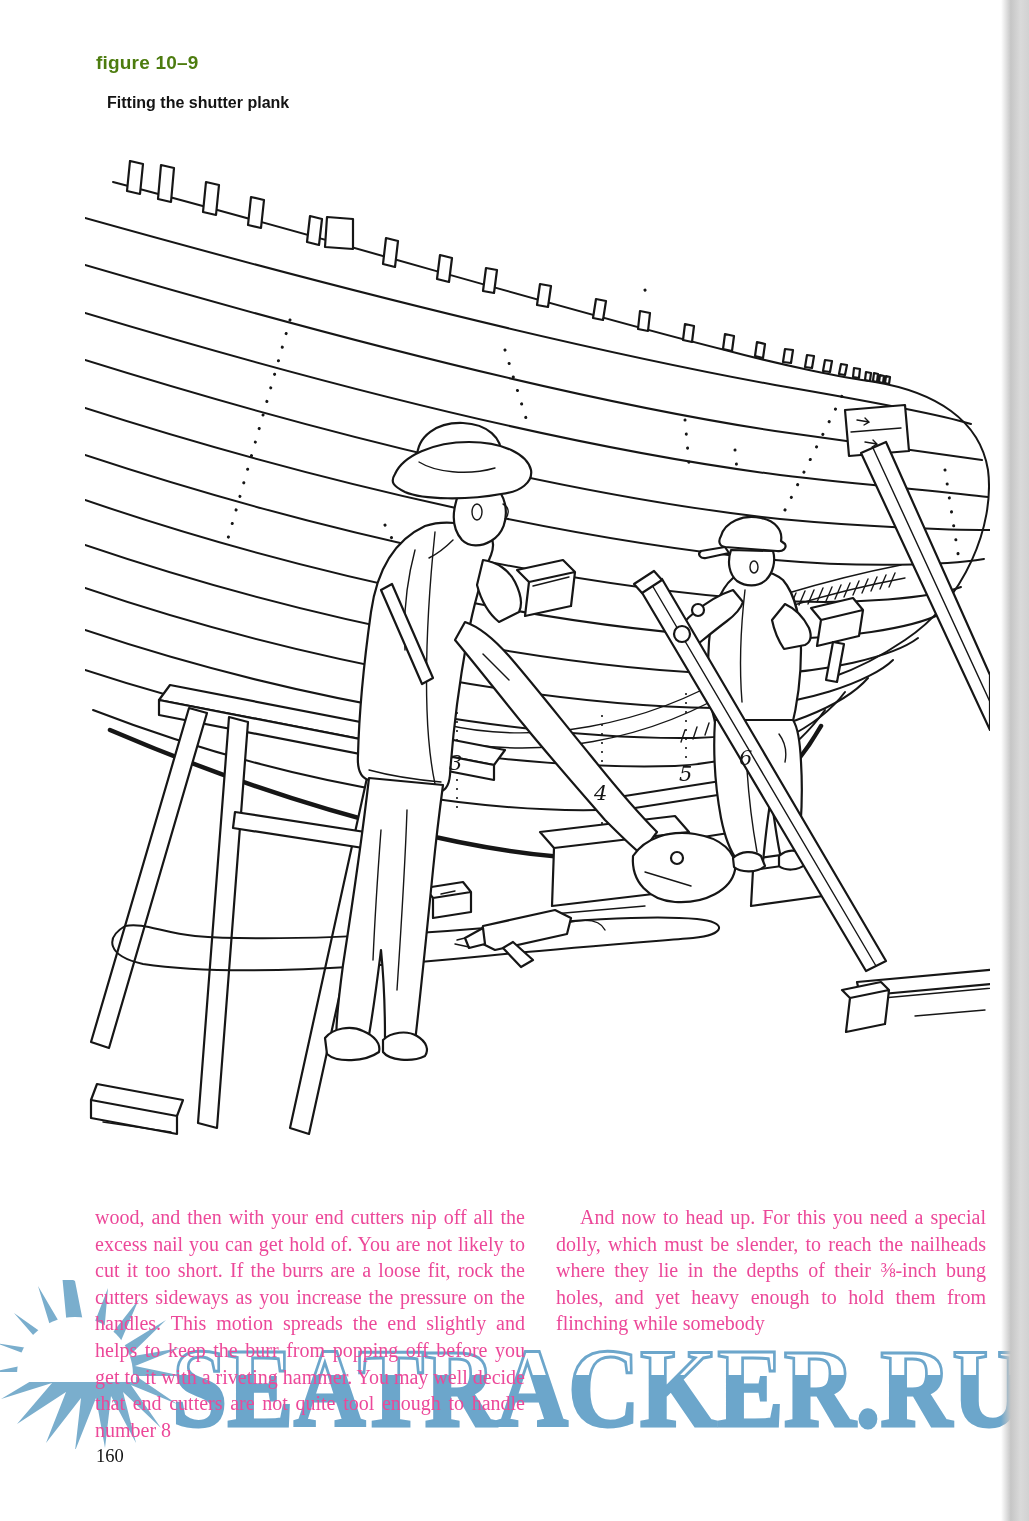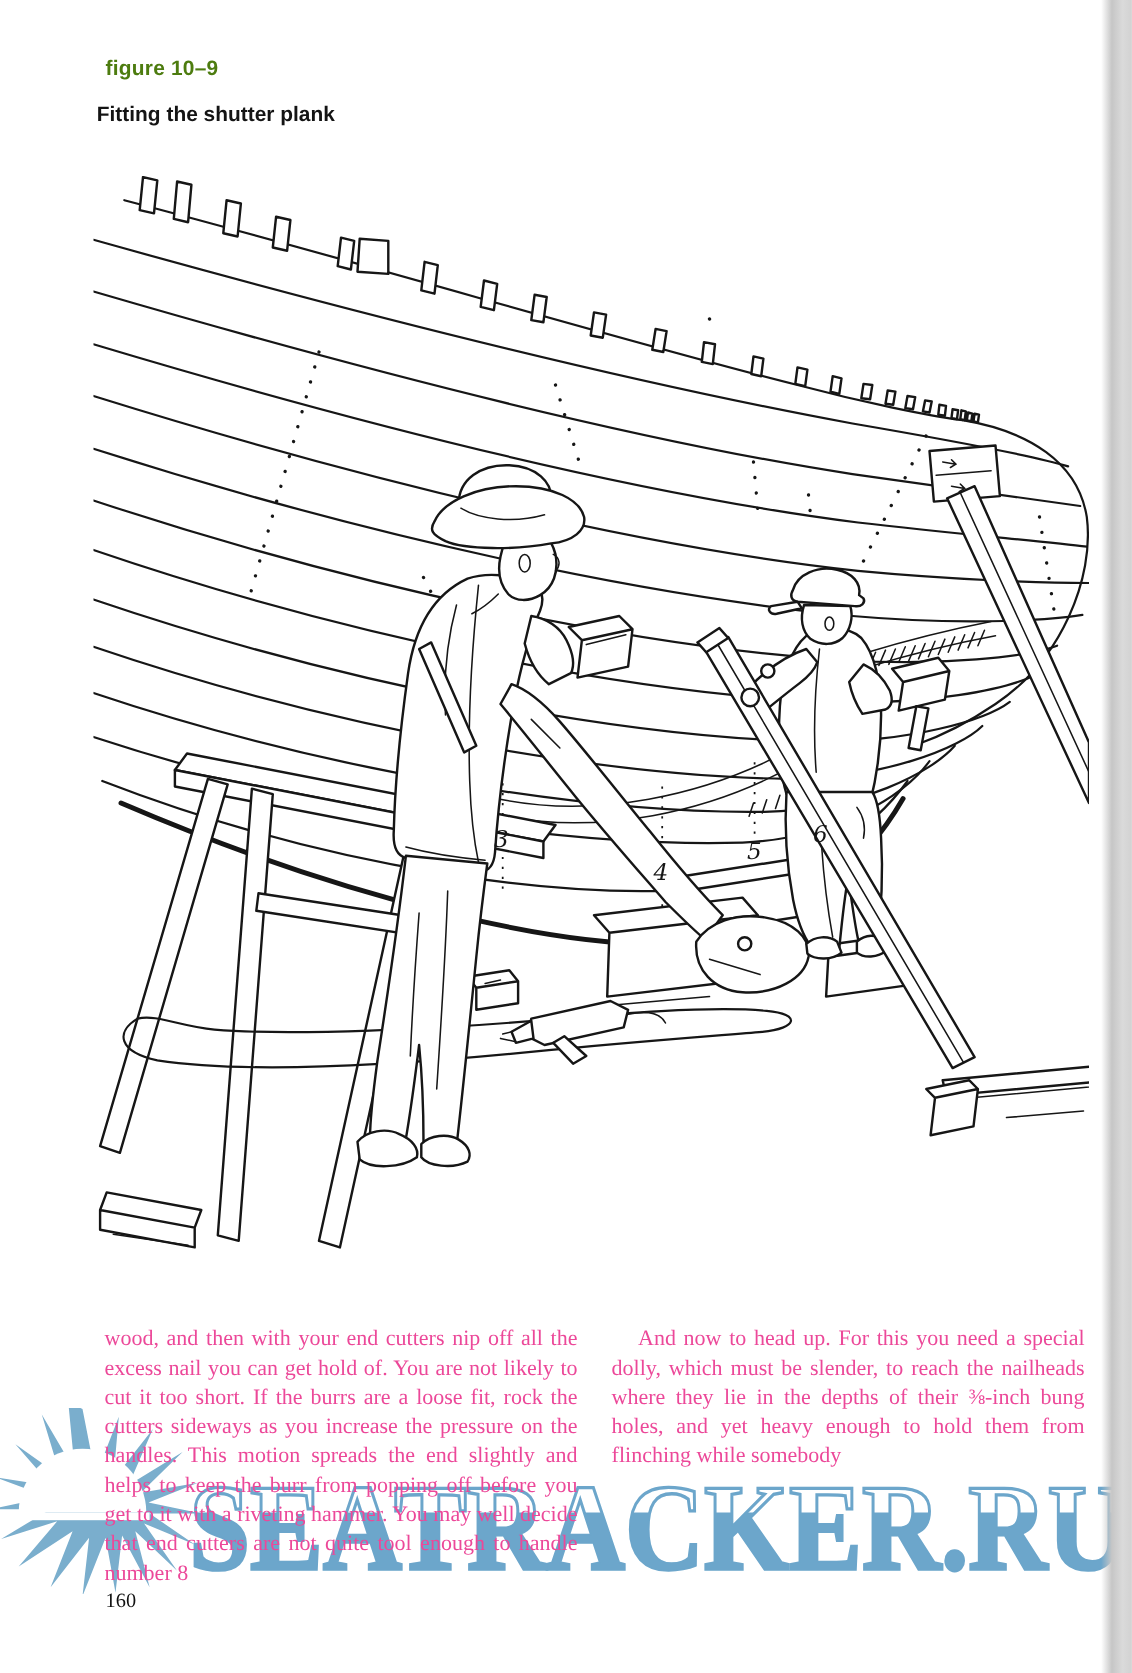--- a/index.html
+++ b/index.html
@@ -6,23 +6,23 @@
   body{
     width:1029px;height:1521px;position:relative;background:#ffffff;
     font-family:"Liberation Serif",serif;color:#1b1b1b;overflow:hidden;
   }
   .fig-head{
     position:absolute;left:96px;top:52px;
     font-family:"Liberation Sans",sans-serif;font-weight:bold;
     font-size:19px;letter-spacing:.2px;color:#4d7c0f;
   }
   .fig-caption{
-    position:absolute;left:88px;top:94px;
+    position:absolute;left:107px;top:94px;
     font-family:"Liberation Sans",sans-serif;font-weight:bold;
-    font-size:19px;color:#141414;
+    font-size:16px;color:#141414;
   }
   .illus{position:absolute;left:85px;top:160px;width:905px;height:1000px;}
   .illus svg{display:block;width:905px;height:1000px;}
   .col{
     position:absolute;top:1204px;width:430px;
     font-size:20px;line-height:26.6px;text-align:justify;color:#ec4899;
   }
   .col-left{left:95px;}
   .col-right{left:556px;}
   .col p{margin:0;}

